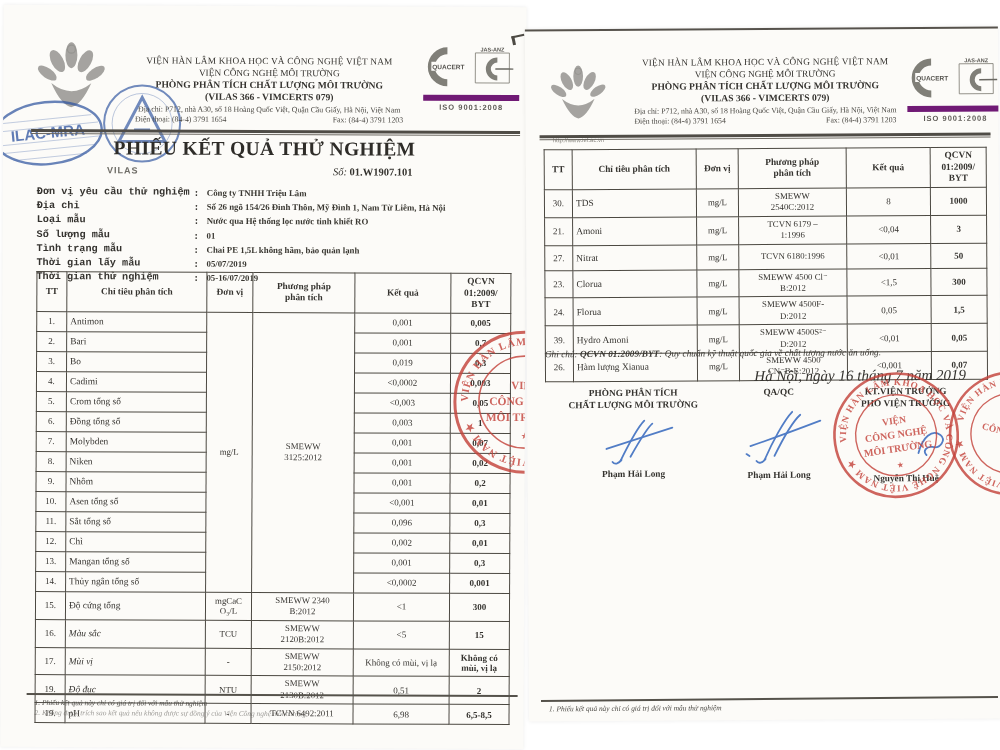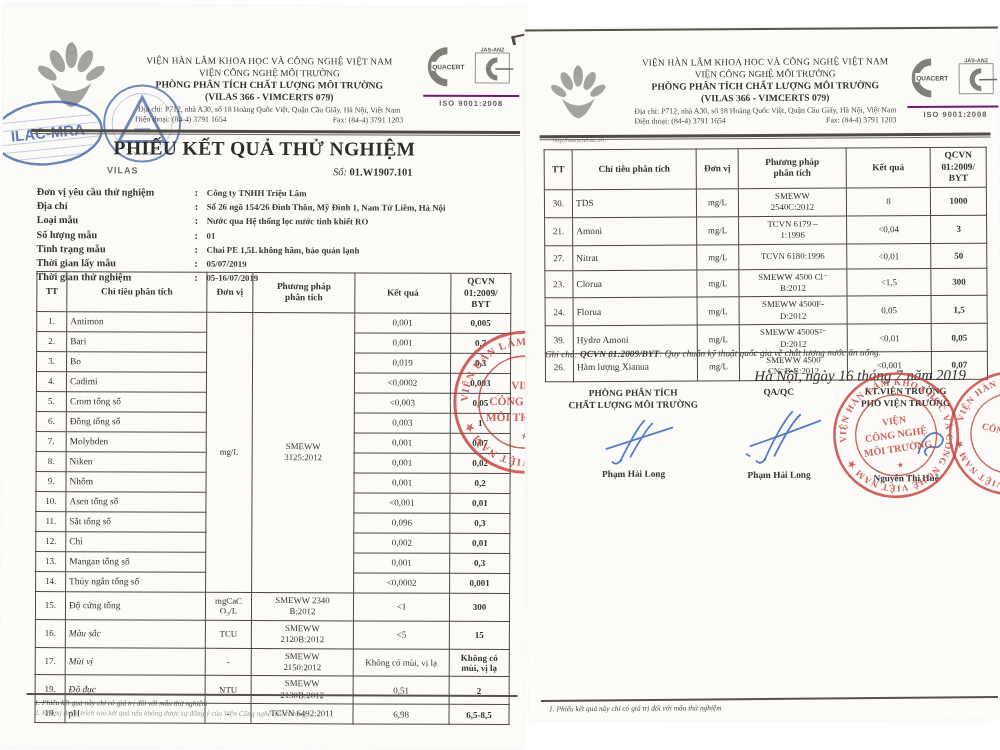--- a/index.html
+++ b/index.html
@@ -29,41 +29,41 @@
   .phonefax{font-size:7.8px;color:#4a4843;display:flex;justify-content:space-between;padding:0 14px;}
   .rule{position:absolute;background:#4f4c46;height:3px;}
   #page1 .rule{left:28px;right:6px;top:124px;}
   #page2 .rule{left:14px;top:104px;right:8px;}
   .rule .thin{position:absolute;left:0;right:0;top:4px;height:1px;background:#6b6760;}
 
   
   .cert-block{position:absolute;width:96px;text-align:center;}
   #page1 .cert-block{left:420px;top:38px;}
   #page2 .cert-block{left:382px;top:27px;}
-  .iso-label{font-size:7.5px;font-weight:bold;letter-spacing:1px;color:#5d5a55;border-top:2px solid #701a75;margin-top:2px;padding-top:2px;font-family:"Liberation Sans","DejaVu Sans",sans-serif;}
+  .iso-label{font-size:7.5px;font-weight:bold;letter-spacing:1px;color:#5d5a55;border-top:6px solid #701a75;margin-top:2px;padding-top:2px;font-family:"Liberation Sans","DejaVu Sans",sans-serif;}
 
   
   .logo-block{position:absolute;}
   #page1 .logo-block{left:30px;top:34px;}
   #page2 .logo-block{left:22px;top:32px;}
   .logo-url{font-size:6px;color:#8a8881;text-align:center;font-family:"Liberation Sans","DejaVu Sans",sans-serif;}
 
   
   .ilac-stamp{position:absolute;left:-14px;top:92px;transform:rotate(-6deg);opacity:.85;}
   .vilas-A-stamp{position:absolute;left:96px;top:74px;opacity:.8;}
   .vilas-word{position:absolute;left:104px;top:160px;font-size:9px;font-weight:bold;color:#6e6c66;letter-spacing:1px;font-family:"Liberation Sans","DejaVu Sans",sans-serif;}
 
   
   .doc-title{position:absolute;left:0;right:0;top:132px;text-align:center;font-size:19.5px;font-weight:bold;color:#2e2c28;letter-spacing:.4px;}
   .doc-no{position:absolute;left:330px;top:160px;font-size:10.5px;}
   .doc-no .lbl{font-style:italic;}
   .doc-no .num{font-weight:bold;}
   .info-block{position:absolute;left:34px;top:180px;width:470px;}
   .info-row{display:flex;font-size:10.2px;line-height:13.2px;}
-  .info-row .lbl{width:158px;font-weight:bold;flex:none;}
+  .info-row .lbl{width:158px;font-weight:bold;flex:none;font-family:Liberation Mono, monospace;}
   .info-row .colon{width:12px;font-weight:bold;flex:none;}
   .info-row .val{font-weight:bold;font-size:8.8px;color:#3a3832;padding-top:1px;}
 
   
   table.results{border-collapse:collapse;table-layout:fixed;position:absolute;background:transparent;}
   #page1 table.results{left:34px;top:266px;width:474px;}
   #page2 table.results{left:18px;top:118px;width:442px;}
   table.results th,table.results td{border:1px solid #4c4942;padding:2px 3px;}
   table.results th{font-size:9.3px;font-weight:bold;text-align:center;white-space:pre-line;line-height:1.25;}
   td.c-tt{font-size:9px;text-align:center;}

